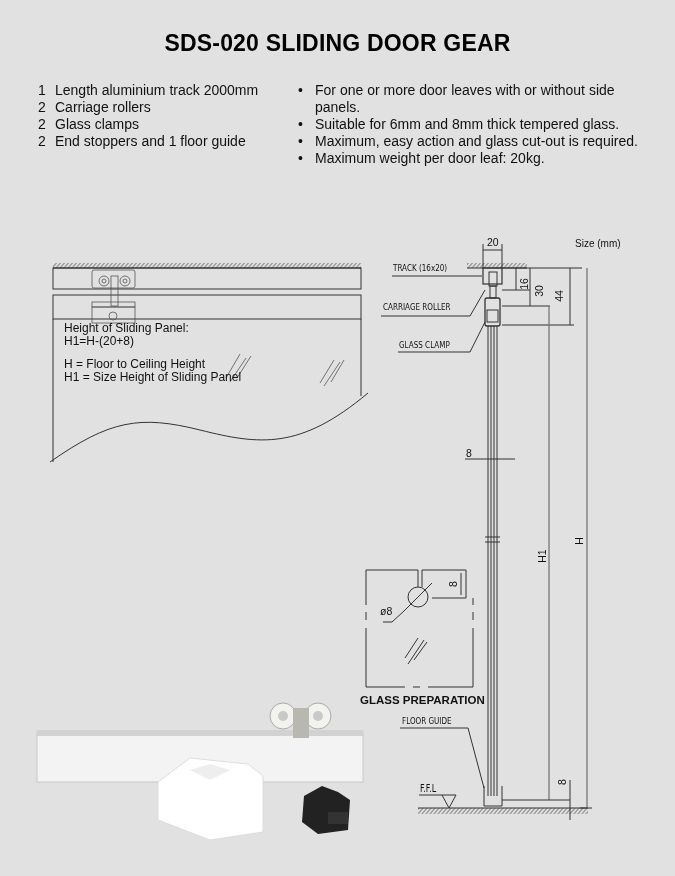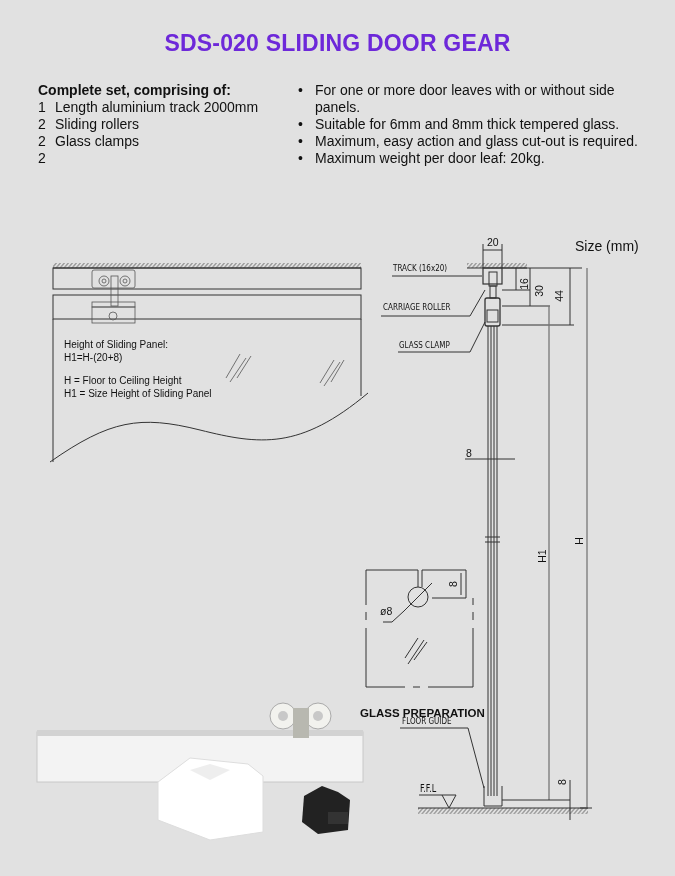--- a/index.html
+++ b/index.html
@@ -10,47 +10,47 @@
   .col { position:absolute; font-size:14px; line-height:17px; }
   .col h3 { margin:0; font-size:14px; font-weight:bold; }
   .comp { left:38px; top:82px; }
   .comp .row { display:flex; }
   .comp .num { width:17px; }
   .feat { left:298px; top:82px; width:360px; }
   .feat .li { display:flex; margin-top:0; }
   .feat .li .b { width:17px; }
   .feat .li .t { flex:1; }
   .drawing { position:absolute; left:0; top:0; }
-  .size { position:absolute; left:575px; top:238px; font-size:14px; }
-  .panel-text { position:absolute; left:64px; top:338px; font-size:10px; line-height:13px; }
-  .glassprep { position:absolute; left:360px; top:694px; font-size:11.5px; font-weight:bold;margin-top:13px; }
+  .size { position:absolute; left:575px; top:238px; font-size:10px; }
+  .panel-text { position:absolute; left:64px; top:322px; font-size:12px; line-height:13px; }
+  .glassprep { position:absolute; left:360px; top:694px; font-size:11.5px; font-weight:bold; }
   .dim { position:absolute; font-size:10.5px; }
   .cad { position:absolute; font-size:9px; font-family:"DejaVu Sans", sans-serif; transform:scaleX(0.8); transform-origin:left top; }
 </style>
 </head>
 <body>
 
-<div class="title" style="color:#6d28d9">SDS-020 SLIDING DOOR GEAR</div>
+<div class="title" style="color:#000000">SDS-020 SLIDING DOOR GEAR</div>
 
 <div class="col comp">
-  <h3>Complete set, comprising of:</h3>
   <div class="row">
       <span class="num">1</span>
       <span>Length aluminium track 2000mm</span>
     </div>
   <div class="row">
       <span class="num">2</span>
-      <span>Sliding rollers</span>
+      <span>Carriage rollers</span>
     </div>
   <div class="row">
       <span class="num">2</span>
       <span>Glass clamps</span>
     </div>
   <div class="row">
       <span class="num">2</span>
+      <span>End stoppers and 1 floor guide</span>
     </div>
 </div>
 
 <div class="col feat">
   <div class="li">
       <span class="b">•</span>
       <span class="t" style="width:300px">For one or more door leaves with or without side panels.</span>
     </div>
   <div class="li">
       <span class="b">•</span>

